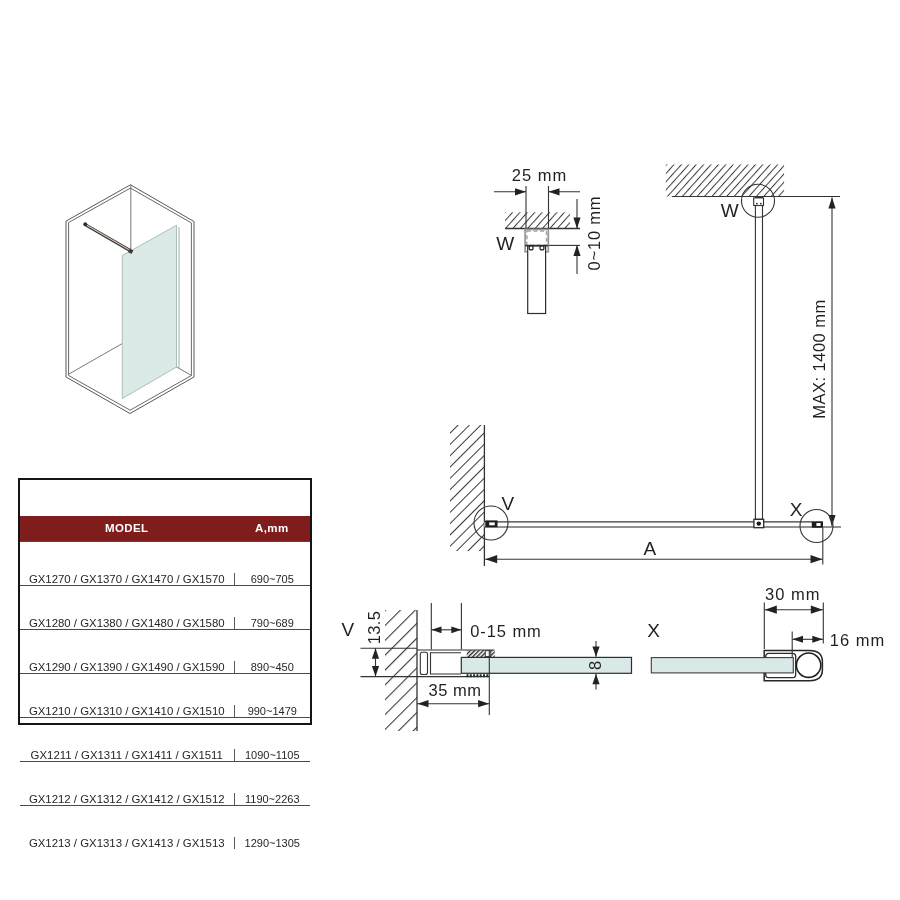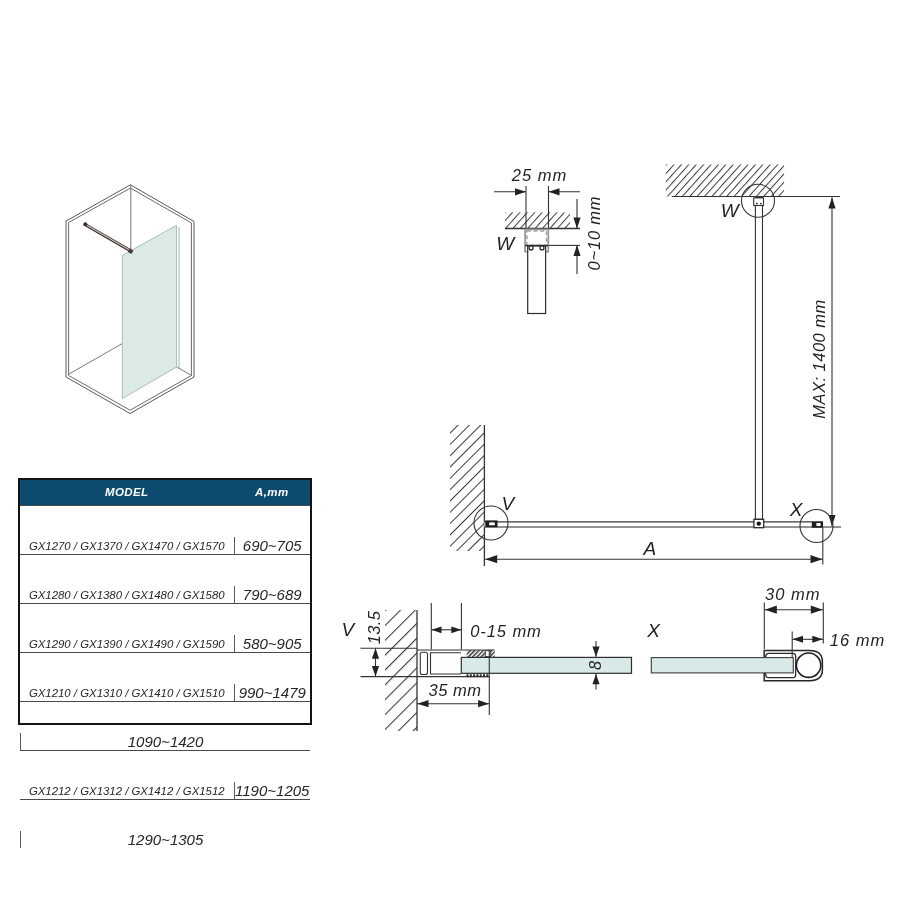--- a/index.html
+++ b/index.html
@@ -1,29 +1,29 @@
 <!DOCTYPE html>
 <html><head>
 <meta charset="utf-8">
 <style>
 html,body{margin:0;padding:0;background:#fff;width:900px;height:900px;overflow:hidden;}
 *{box-sizing:border-box;}
 body{font-family:"Liberation Sans",sans-serif;}
-#stage{position:relative;width:900px;height:656px;font-style:italic;}
+#stage{position:relative;width:900px;height:656px;}
 svg{position:absolute;left:0;top:0;}
 #tbl{position:absolute;left:18px;top:477.5px;width:294px;height:247px;border:2.5px solid #141414;background:#fff;display:flex;flex-direction:column;}
-.trh{flex:0 0 25.5px;background:#0c4a6e;display:flex;}
+.trh{flex:0 0 25.5px;background:#7f1d1d;display:flex;margin-top:36px;}
 .tr{flex:1;display:flex;border-top:1px solid #4a4a4a;}
 .tr:first-of-type{border-top:none;}
 .c1{width:213.5px;display:flex;align-items:center;justify-content:center;}
 .c2{flex:1;border-left:1.2px solid #5a5a5a;display:flex;align-items:center;justify-content:center;}
 .trh .c2{border-left:none;}
 .trh div{color:#fff;font-weight:bold;font-size:11.5px;letter-spacing:0.4px;}
 .tr div{font-size:11.4px;color:#262626;white-space:nowrap;margin-top:31px;}
-.tr .c2{font-size:15px;}
+.tr .c2{font-size:11px;}
 </style>
 </head>
 <body>
 <div id="stage">
 <svg width="900" height="900" viewBox="0 0 900 900">
 <defs>
 <pattern id="hc" width="5.5" height="5.5" patternUnits="userSpaceOnUse" patternTransform="rotate(-48)">
           <rect width="5.5" height="1" fill="#3a3a3a"></rect>
         </pattern>
 <pattern id="hw" width="8" height="8" patternUnits="userSpaceOnUse" patternTransform="rotate(-45)">
@@ -170,30 +170,32 @@
 <div class="tr">
         <div class="c1">GX1270 / GX1370 / GX1470 / GX1570</div>
         <div class="c2">690~705</div>
       </div>
 <div class="tr">
         <div class="c1">GX1280 / GX1380 / GX1480 / GX1580</div>
         <div class="c2">790~689</div>
       </div>
 <div class="tr">
         <div class="c1">GX1290 / GX1390 / GX1490 / GX1590</div>
-        <div class="c2">580~905</div>
+        <div class="c2">890~450</div>
       </div>
 <div class="tr">
         <div class="c1">GX1210 / GX1310 / GX1410 / GX1510</div>
         <div class="c2">990~1479</div>
       </div>
 <div class="tr">
-        <div class="c2">1090~1420</div>
+        <div class="c1">GX1211 / GX1311 / GX1411 / GX1511</div>
+        <div class="c2">1090~1105</div>
       </div>
 <div class="tr">
         <div class="c1">GX1212 / GX1312 / GX1412 / GX1512</div>
-        <div class="c2">1190~1205</div>
-      </div>
-<div class="tr">
+        <div class="c2">1190~2263</div>
+      </div>
+<div class="tr">
+        <div class="c1">GX1213 / GX1313 / GX1413 / GX1513</div>
         <div class="c2">1290~1305</div>
       </div>
 </div>
 </div>
 
 </body></html>

